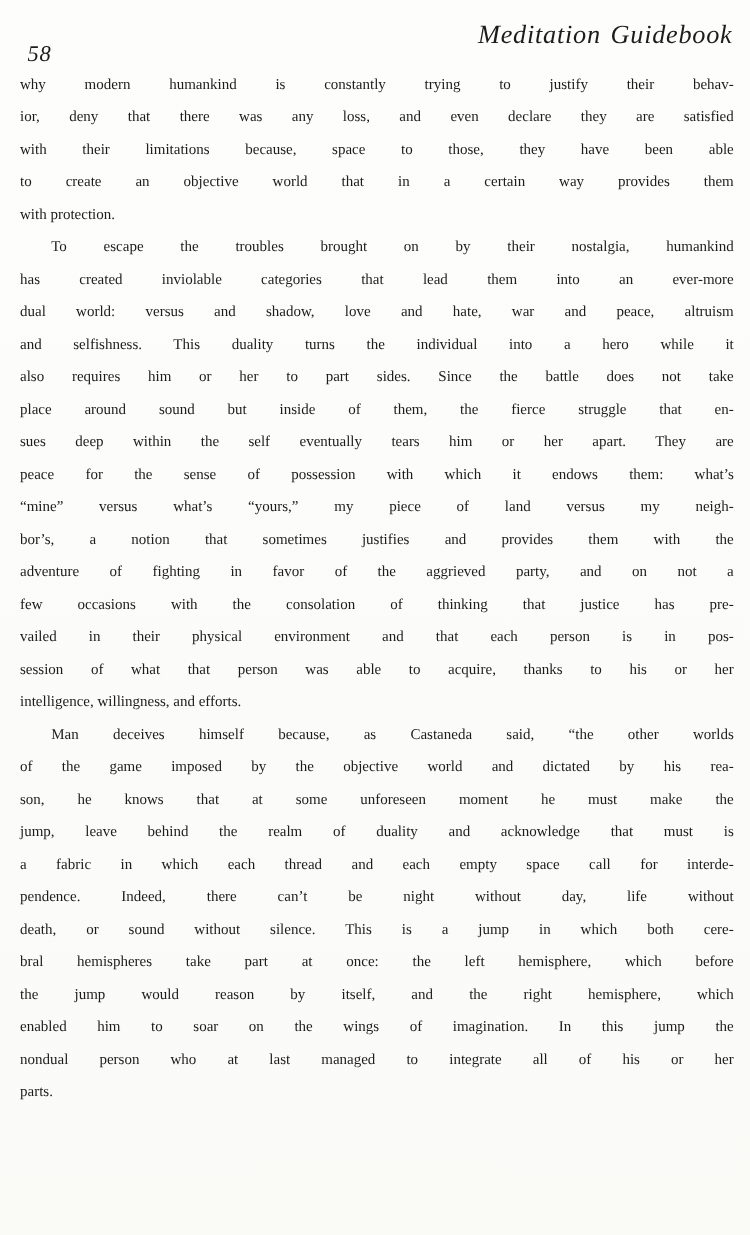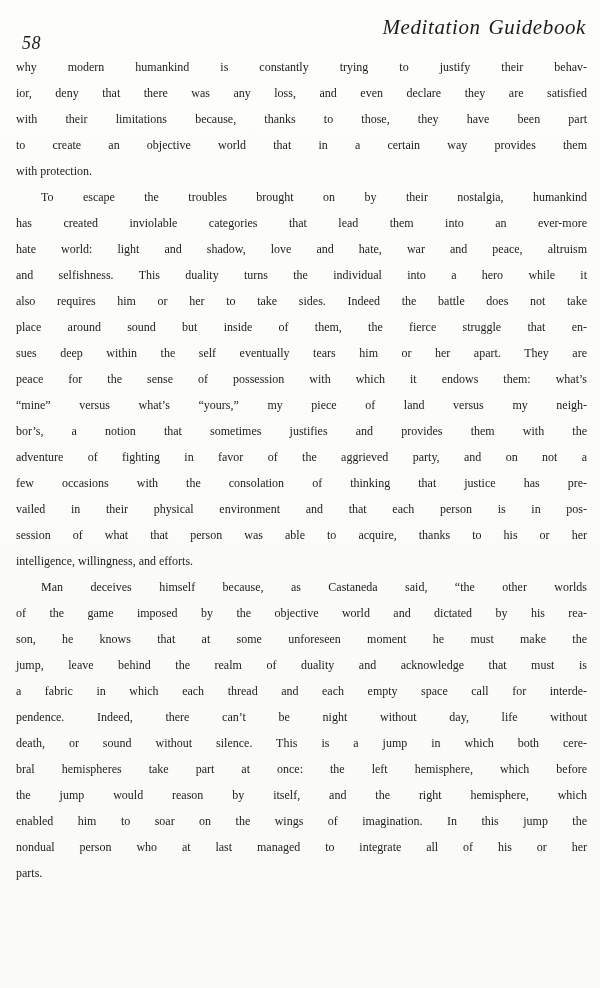--- a/index.html
+++ b/index.html
@@ -70,30 +70,30 @@
 
 <div class="page">
   <div class="running-header">
     <span class="page-number">58</span>
     <span class="running-title">Meditation Guidebook</span>
   </div>
   <div class="page-body">
       <div class="para">
         <div class="line">why modern humankind is constantly trying to justify their behav-</div>
         <div class="line">ior, deny that there was any loss, and even declare they are satisfied</div>
-        <div class="line">with their limitations because, thanks to those, they have been part</div>
+        <div class="line">with their limitations because, space to those, they have been able</div>
         <div class="line">to create an objective world that in a certain way provides them</div>
         <div class="line last">with protection.</div>
       </div>
       <div class="para">
         <div class="line indent">To escape the troubles brought on by their nostalgia, humankind</div>
         <div class="line">has created inviolable categories that lead them into an ever-more</div>
-        <div class="line">hate world: light and shadow, love and hate, war and peace, altruism</div>
+        <div class="line">dual world: versus and shadow, love and hate, war and peace, altruism</div>
         <div class="line">and selfishness. This duality turns the individual into a hero while it</div>
-        <div class="line">also requires him or her to take sides. Indeed the battle does not take</div>
+        <div class="line">also requires him or her to part sides. Since the battle does not take</div>
         <div class="line">place around sound but inside of them, the fierce struggle that en-</div>
         <div class="line">sues deep within the self eventually tears him or her apart. They are</div>
         <div class="line">peace for the sense of possession with which it endows them: what’s</div>
         <div class="line">“mine” versus what’s “yours,” my piece of land versus my neigh-</div>
         <div class="line">bor’s, a notion that sometimes justifies and provides them with the</div>
         <div class="line">adventure of fighting in favor of the aggrieved party, and on not a</div>
         <div class="line">few occasions with the consolation of thinking that justice has pre-</div>
         <div class="line">vailed in their physical environment and that each person is in pos-</div>
         <div class="line">session of what that person was able to acquire, thanks to his or her</div>
         <div class="line last">intelligence, willingness, and efforts.</div>

